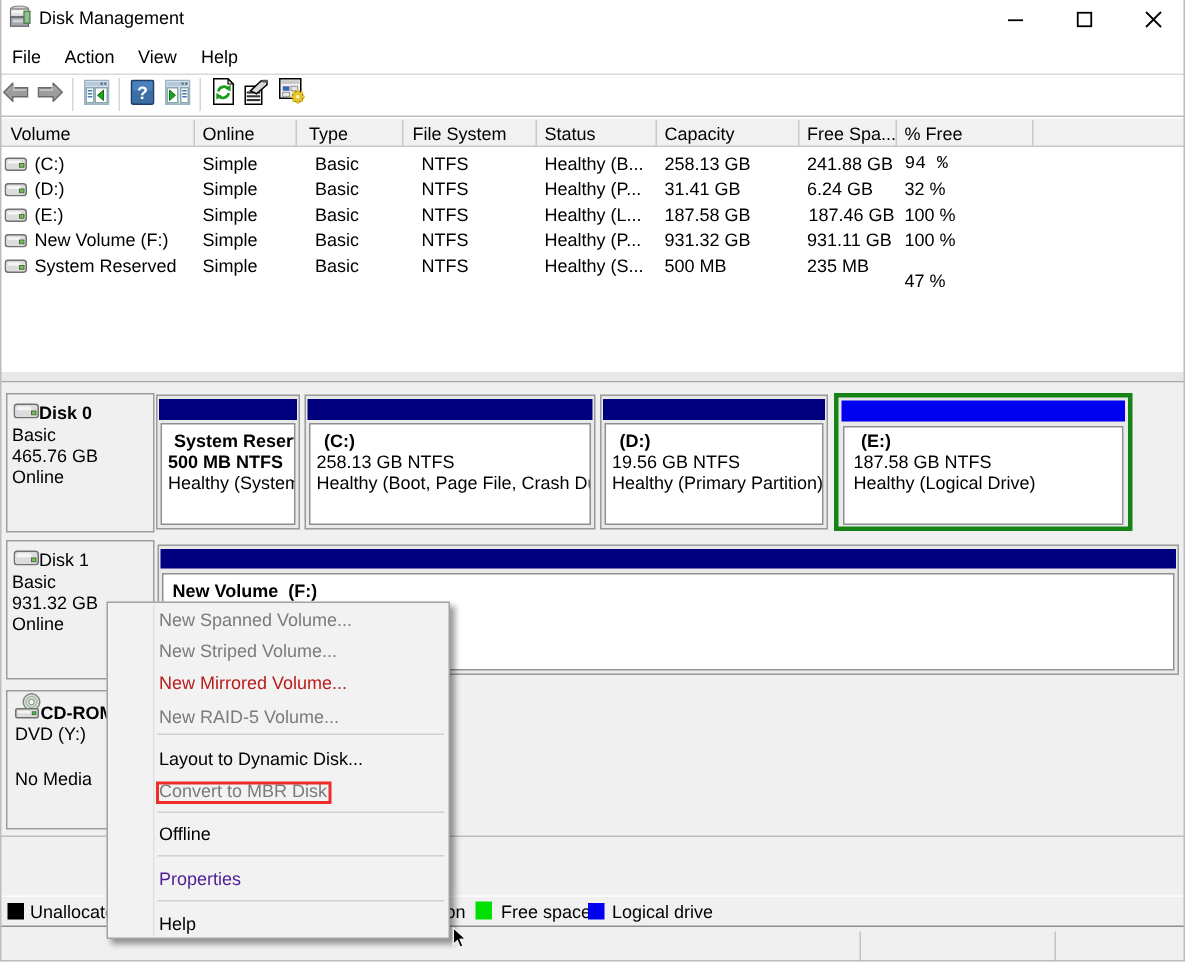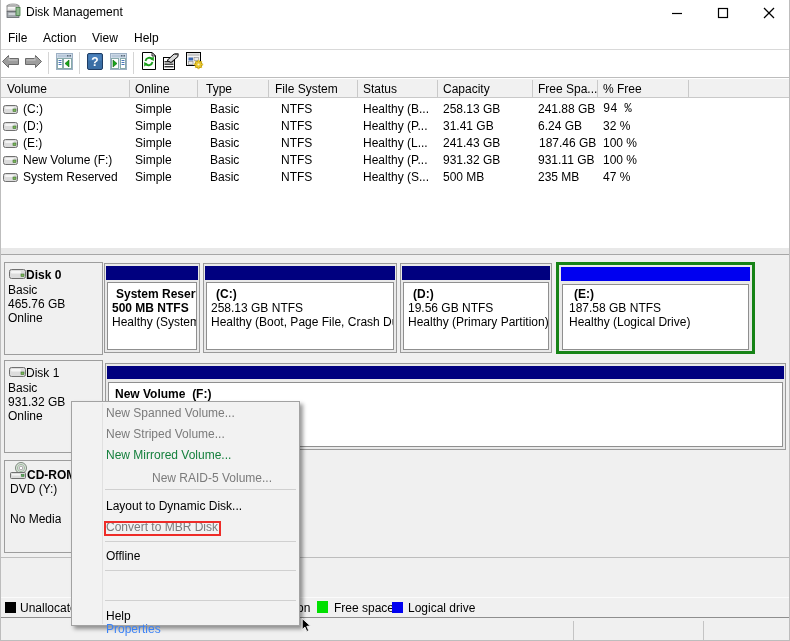--- a/index.html
+++ b/index.html
@@ -172,21 +172,21 @@
 <svg class="abs" style="left:3px;top:138px;" width="15" height="10" viewBox="0 0 15 10">
   <rect x="0.5" y="1.5" width="14" height="8" rx="2" fill="#dcdcdc" stroke="#707070" stroke-width="1"></rect>
   <rect x="2" y="3" width="9" height="2" rx="1" fill="#f5f5f5"></rect>
   <rect x="10" y="5" width="3" height="2.5" fill="#7cb85c" stroke="#3e6e2e" stroke-width="0.6"></rect>
 </svg>
 <div class="abs nowrap" style="left:23px;top:136px;">(E:)</div>
 <div class="abs nowrap" style="left:135px;top:136px;">Simple</div>
 <div class="abs nowrap" style="left:210px;top:136px;">Basic</div>
 <div class="abs nowrap" style="left:281px;top:136px;">NTFS</div>
 <div class="abs nowrap" style="left:363px;top:136px;">Healthy (L...</div>
-<div class="abs nowrap" style="left:443px;top:136px;">241.43 GB</div>
+<div class="abs nowrap" style="left:443px;top:136px;">187.58 GB</div>
 <div class="abs nowrap" style="left:539px;top:136px;">187.46 GB</div>
 <div class="abs nowrap" style="left:603px;top:136px;">100 %</div>
 <svg class="abs" style="left:3px;top:155px;" width="15" height="10" viewBox="0 0 15 10">
   <rect x="0.5" y="1.5" width="14" height="8" rx="2" fill="#dcdcdc" stroke="#707070" stroke-width="1"></rect>
   <rect x="2" y="3" width="9" height="2" rx="1" fill="#f5f5f5"></rect>
   <rect x="10" y="5" width="3" height="2.5" fill="#7cb85c" stroke="#3e6e2e" stroke-width="0.6"></rect>
 </svg>
 <div class="abs nowrap" style="left:23px;top:153px;">New Volume (F:)</div>
 <div class="abs nowrap" style="left:135px;top:153px;">Simple</div>
 <div class="abs nowrap" style="left:210px;top:153px;">Basic</div>
@@ -200,21 +200,21 @@
   <rect x="2" y="3" width="9" height="2" rx="1" fill="#f5f5f5"></rect>
   <rect x="10" y="5" width="3" height="2.5" fill="#7cb85c" stroke="#3e6e2e" stroke-width="0.6"></rect>
 </svg>
 <div class="abs nowrap" style="left:23px;top:170px;">System Reserved</div>
 <div class="abs nowrap" style="left:135px;top:170px;">Simple</div>
 <div class="abs nowrap" style="left:210px;top:170px;">Basic</div>
 <div class="abs nowrap" style="left:281px;top:170px;">NTFS</div>
 <div class="abs nowrap" style="left:363px;top:170px;">Healthy (S...</div>
 <div class="abs nowrap" style="left:443px;top:170px;">500 MB</div>
 <div class="abs nowrap" style="left:538px;top:170px;">235 MB</div>
-<div class="abs nowrap" style="left:603px;top:170px;">47 %</div>
+<div class="abs nowrap" style="left:603px;top:180px;">47 %</div>
 
 <div class="abs" style="left:0;top:248px;width:790px;height:6px;background:#e8e8e8;border-bottom:1px solid #a6a6a6;"></div>
 
 <div class="abs" style="left:0;top:255px;width:790px;height:343px;background:#f0f0f0;"></div>
 <div class="abs" style="left:4px;top:262px;width:99px;height:93px;background:#f0f0f0;border:1px solid #9d9d9d;box-sizing:border-box;"></div>
 <svg class="abs" style="left:9px;top:268px;" width="17" height="11" viewBox="0 0 17 11">
   <rect x="0.5" y="1.5" width="16" height="9" rx="2" fill="#dcdcdc" stroke="#707070" stroke-width="1"></rect>
   <rect x="2" y="3" width="10" height="2.5" rx="1" fill="#f5f5f5"></rect>
   <rect x="12" y="6" width="3" height="2.5" fill="#7cb85c" stroke="#3e6e2e" stroke-width="0.6"></rect>
 </svg>
@@ -298,26 +298,26 @@
 <div class="abs nowrap" style="left:408px;top:601px;">Logical drive</div>
 
 <div class="abs" style="left:0;top:618px;width:790px;height:23px;background:#f0f0f0;"></div>
 <div class="abs" style="left:573px;top:621px;width:1px;height:20px;background:#c4c4c4;"></div>
 <div class="abs" style="left:703px;top:621px;width:1px;height:20px;background:#c4c4c4;"></div>
 
 <div class="abs" style="left:71px;top:401px;width:229px;height:225px;background:#f2f2f2;border:1px solid #a2a2a2;box-sizing:border-box;box-shadow:3px 3px 4px rgba(0,0,0,0.40);z-index:50;"></div>
 <div class="abs" style="left:102px;top:403px;width:1px;height:221px;background:#e0e0e0;z-index:51;"></div>
 <div class="abs nowrap" style="left:106px;top:405.5px;color:#7b7b7b;z-index:52;">New Spanned Volume...</div>
 <div class="abs nowrap" style="left:106px;top:426.5px;color:#7b7b7b;z-index:52;">New Striped Volume...</div>
-<div class="abs nowrap" style="left:106px;top:448px;color:#15803d;z-index:52;">New Mirrored Volume...</div>
-<div class="abs nowrap" style="left:106px;top:470.5px;color:#7b7b7b;z-index:52;margin-left:46px;">New RAID-5 Volume...</div>
+<div class="abs nowrap" style="left:106px;top:448px;color:#b91c1c;z-index:52;">New Mirrored Volume...</div>
+<div class="abs nowrap" style="left:106px;top:470.5px;color:#7b7b7b;z-index:52;">New RAID-5 Volume...</div>
 <div class="abs nowrap" style="left:106px;top:499px;color:#000;z-index:52;">Layout to Dynamic Disk...</div>
 <div class="abs nowrap" style="left:106px;top:520px;color:#7b7b7b;z-index:52;">Convert to MBR Disk</div>
 <div class="abs nowrap" style="left:106px;top:549px;color:#000;z-index:52;">Offline</div>
-<div class="abs nowrap" style="left:106px;top:578.5px;color:#3b82f6;z-index:52;margin-top:43px;">Properties</div>
+<div class="abs nowrap" style="left:106px;top:578.5px;color:#4c1d95;z-index:52;">Properties</div>
 <div class="abs nowrap" style="left:106px;top:609px;color:#000;z-index:52;">Help</div>
 <div class="abs" style="left:105px;top:489px;width:191px;height:1px;background:#d0d0d0;z-index:51;"></div>
 <div class="abs" style="left:105px;top:541px;width:191px;height:1px;background:#d0d0d0;z-index:51;"></div>
 <div class="abs" style="left:105px;top:570px;width:191px;height:1px;background:#d0d0d0;z-index:51;"></div>
 <div class="abs" style="left:105px;top:600px;width:191px;height:1px;background:#d0d0d0;z-index:51;"></div>
 <div class="abs" style="left:104px;top:521px;width:117px;height:15px;border:2px solid #ee2c28;box-sizing:border-box;z-index:53;"></div>
 
 <div class="abs" style="left:0;top:0;width:1px;height:641px;background:#bdbdbd;"></div>
 <div class="abs" style="left:789px;top:0;width:1px;height:641px;background:#bdbdbd;"></div>
 <div class="abs" style="left:0;top:640px;width:790px;height:1px;background:#bdbdbd;"></div>

